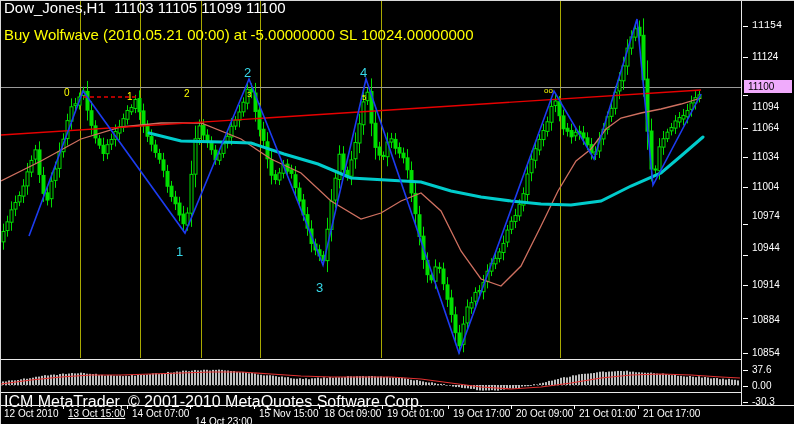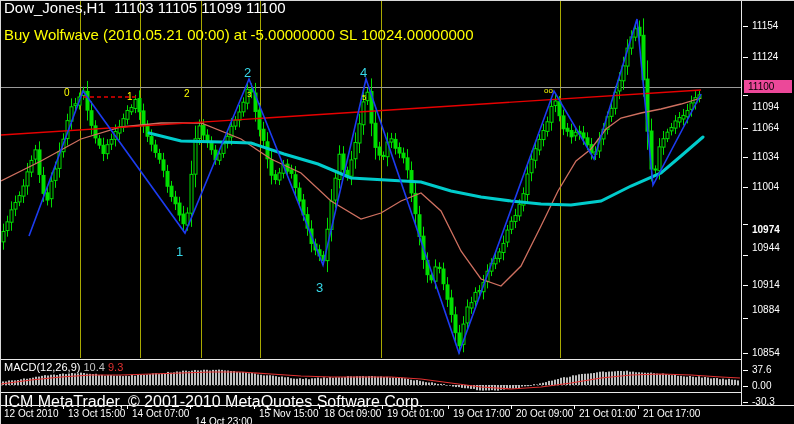--- a/index.html
+++ b/index.html
@@ -19,21 +19,21 @@
   .macd-label .v-hist{color:#c0c0c0;}
   .macd-label .v-sig{color:#e03030;}
   .footer-bar{position:absolute;left:3px;top:392px;width:730px;height:12px;color:#ffffff;font-size:16px;}
   .xaxis{position:absolute;left:0;top:405px;width:794px;height:19px;color:#fff;font-size:10px;}
   .xlab{position:absolute;top:2px;white-space:pre;}
   .xtick{position:absolute;top:-1px;width:1px;height:4px;background:#fff;}
   .yaxis{position:absolute;left:741px;top:0;width:53px;height:404px;color:#fff;font-size:10px;}
   .yaxis-border{position:absolute;left:740px;top:0;width:1px;height:404px;background:#e8e8e8;}
   .ylab{position:absolute;left:10px;white-space:pre;}
   .ydash{position:absolute;left:1px;width:5px;height:1px;background:#fff;}
-  .price-box{position:absolute;left:2px;width:48px;height:13px;background:#ec4899;color:#000;
+  .price-box{position:absolute;left:2px;width:48px;height:13px;background:#f0abfc;color:#000;
     font-size:10px;text-align:left;padding-left:4px;box-sizing:border-box;line-height:13px;}
   svg{position:absolute;left:0;top:0;}
 </style>
 </head>
 <body>
 
 <div class="window">
 
   <div class="chart-pane">
     <svg id="price-svg" width="741" height="358">
@@ -667,34 +667,33 @@
           <rect x="721" y="17.64134464038438" width="2" height="6.3586553596156214" fill="#bebebe"></rect>
           <rect x="724" y="18.54705872118081" width="2" height="5.452941278819191" fill="#bebebe"></rect>
           <rect x="727" y="17.801960872442116" width="2" height="6.198039127557882" fill="#bebebe"></rect>
           <rect x="730" y="18.585087668047727" width="2" height="5.414912331952272" fill="#bebebe"></rect>
           <rect x="733" y="18.78325009506784" width="2" height="5.21674990493216" fill="#bebebe"></rect>
           <rect x="736" y="19.41697350140955" width="2" height="4.583026498590449" fill="#bebebe"></rect>
         </g>
         <polyline points="0,23 30,19 60,16 90,14 120,14 150,13 180,12 210,11 240,11 270,13 300,15 330,16 360,16 390,16 420,18 450,22 480,26 510,28 540,26 570,22 600,17 630,14 660,13 690,14 720,16 739,17" fill="none" stroke="#e03030" stroke-width="1.2"></polyline>
       </svg>
   </div>
-  <div class="macd-label"><span>MACD(12,26,9)</span> <span class="v-hist">10.4</span> <span class="v-sig">9.3</span></div>
 
   <div class="sep" style="top:391px;width:741px;"></div>
 
   <div class="footer-bar">
     <span>ICM MetaTrader, © 2001-2010 MetaQuotes Software Corp.</span>
   </div>
 
   <div class="sep" style="top:404px;width:794px;"></div>
 
   <div class="xaxis" id="xaxis">
       <div class="xlab" style="left: 3px;">12 Oct 2010</div>
       <div class="xtick" style="left: 62px;"></div>
-      <div class="xlab" style="left: 67px;">13 Oct 15:00</div>
+      <div class="xlab" style="left: 67px; text-decoration: underline;">13 Oct 15:00</div>
       <div class="xtick" style="left: 126px;"></div>
       <div class="xlab" style="left: 131px;">14 Oct 07:00</div>
       <div class="xtick" style="left: 189px;"></div>
       <div class="xlab" style="left: 194px; margin-top: 8px;">14 Oct 23:00</div>
       <div class="xtick" style="left: 253px;"></div>
       <div class="xlab" style="left: 258px;">15 Nov 15:00</div>
       <div class="xtick" style="left: 318px;"></div>
       <div class="xlab" style="left: 323px;">18 Oct 09:00</div>
       <div class="xtick" style="left: 381px;"></div>
       <div class="xlab" style="left: 386px;">19 Oct 01:00</div>
@@ -704,39 +703,39 @@
       <div class="xlab" style="left: 515px;">20 Oct 09:00</div>
       <div class="xtick" style="left: 573px;"></div>
       <div class="xlab" style="left: 578px;">21 Oct 01:00</div>
       <div class="xtick" style="left: 637px;"></div>
       <div class="xlab" style="left: 642px;">21 Oct 17:00</div>
     </div>
 
   <div class="yaxis-border"></div>
   <div class="yaxis" id="yaxis">
       <div class="ydash" style="top: 25px;"></div>
-      <div class="ylab" style="top: 19px;">11154</div>
+      <div class="ylab" style="top: 19px; font-family: Liberation Mono, monospace;">11154</div>
       <div class="ydash" style="top: 56px;"></div>
       <div class="ylab" style="top: 50px;">11124</div>
       <div class="ydash" style="top: 94px;"></div>
       <div class="ylab" style="top: 100px;">11094</div>
       <div class="ydash" style="top: 127px;"></div>
       <div class="ylab" style="top: 121px;">11064</div>
       <div class="ydash" style="top: 156px;"></div>
       <div class="ylab" style="top: 150px;">11034</div>
       <div class="ydash" style="top: 186px;"></div>
       <div class="ylab" style="top: 180px;">11004</div>
       <div class="ydash" style="top: 223px;"></div>
-      <div class="ylab" style="top: 223px; font-weight: bold;">10974</div>
+      <div class="ylab" style="top: 209px;">10974</div>
       <div class="ydash" style="top: 254px;"></div>
       <div class="ylab" style="top: 241px; text-align: center;">10944</div>
       <div class="ydash" style="top: 284px;"></div>
       <div class="ylab" style="top: 278px;">10914</div>
       <div class="ydash" style="top: 317px;"></div>
-      <div class="ylab" style="top: 303px; text-align: center;">10884</div>
+      <div class="ylab" style="top: 313px; text-align: center;">10884</div>
       <div class="ydash" style="top: 352px;"></div>
       <div class="ylab" style="top: 346px;">10854</div>
       <div class="ydash" style="top: 369px;"></div>
       <div class="ylab" style="top: 363px;">37.6</div>
       <div class="ydash" style="top: 385px;"></div>
       <div class="ylab" style="top: 379px;">0.00</div>
       <div class="ydash" style="top: 401px;"></div>
       <div class="ylab" style="top: 395px;">-30.3</div>
       <div class="price-box" style="top: 79px;">11100</div>
     </div>

